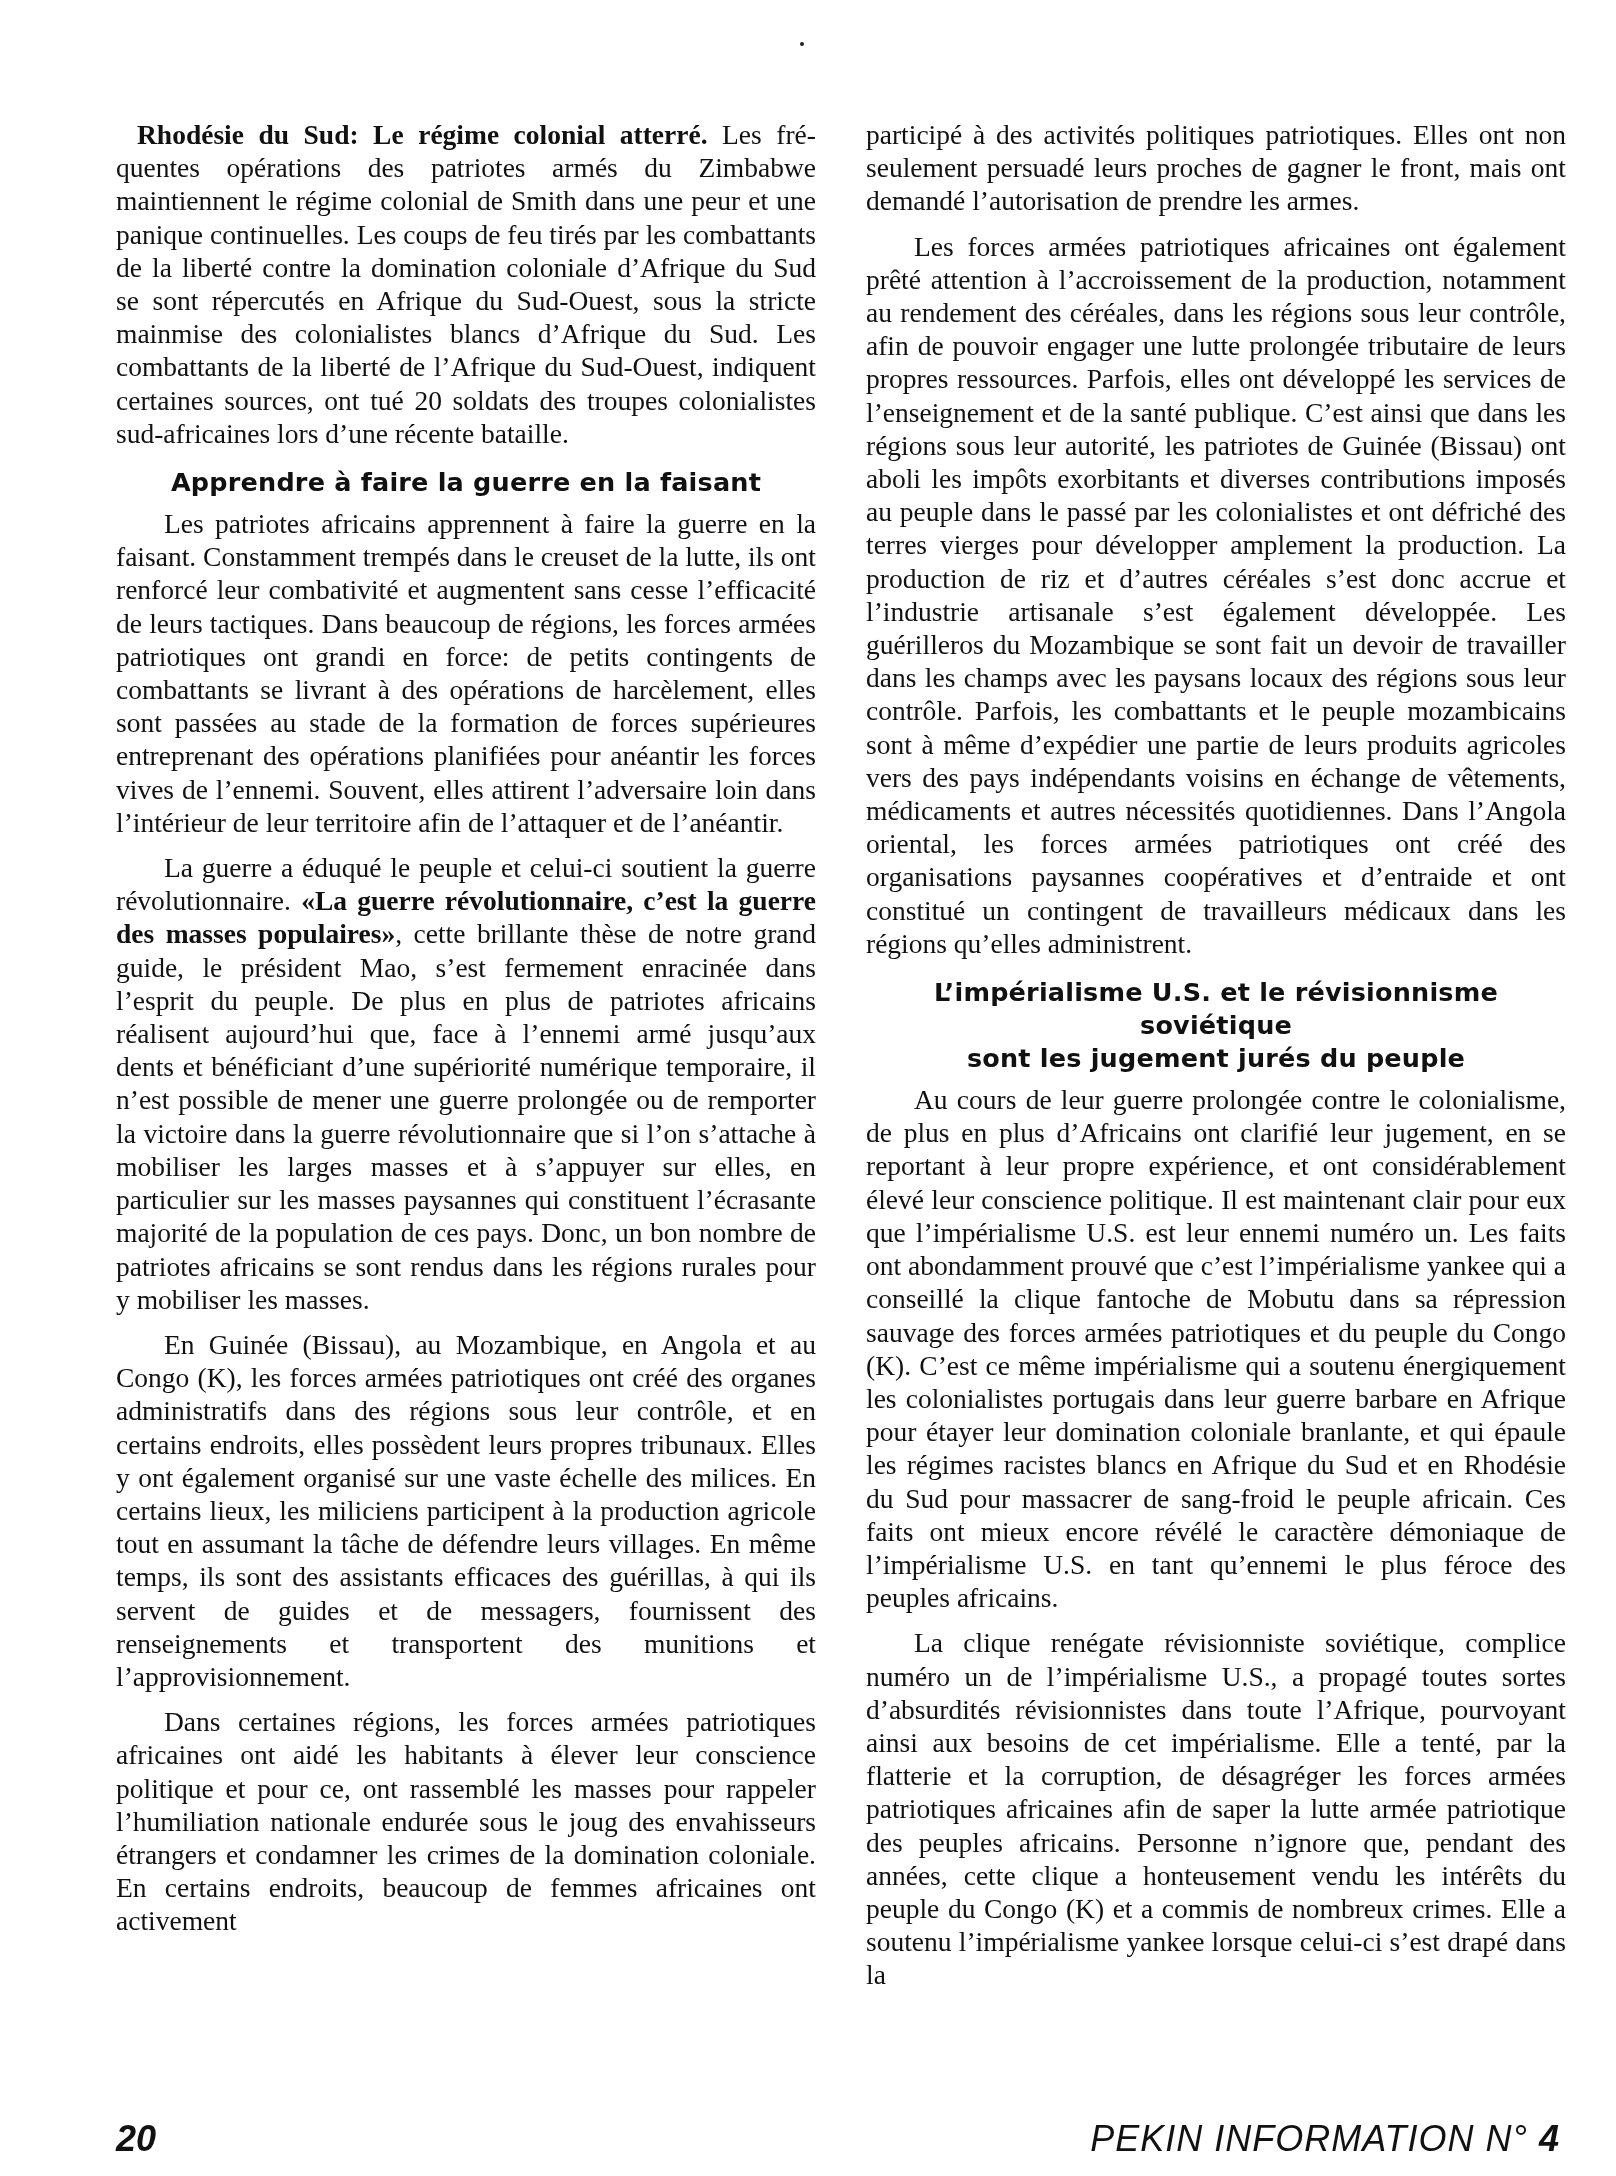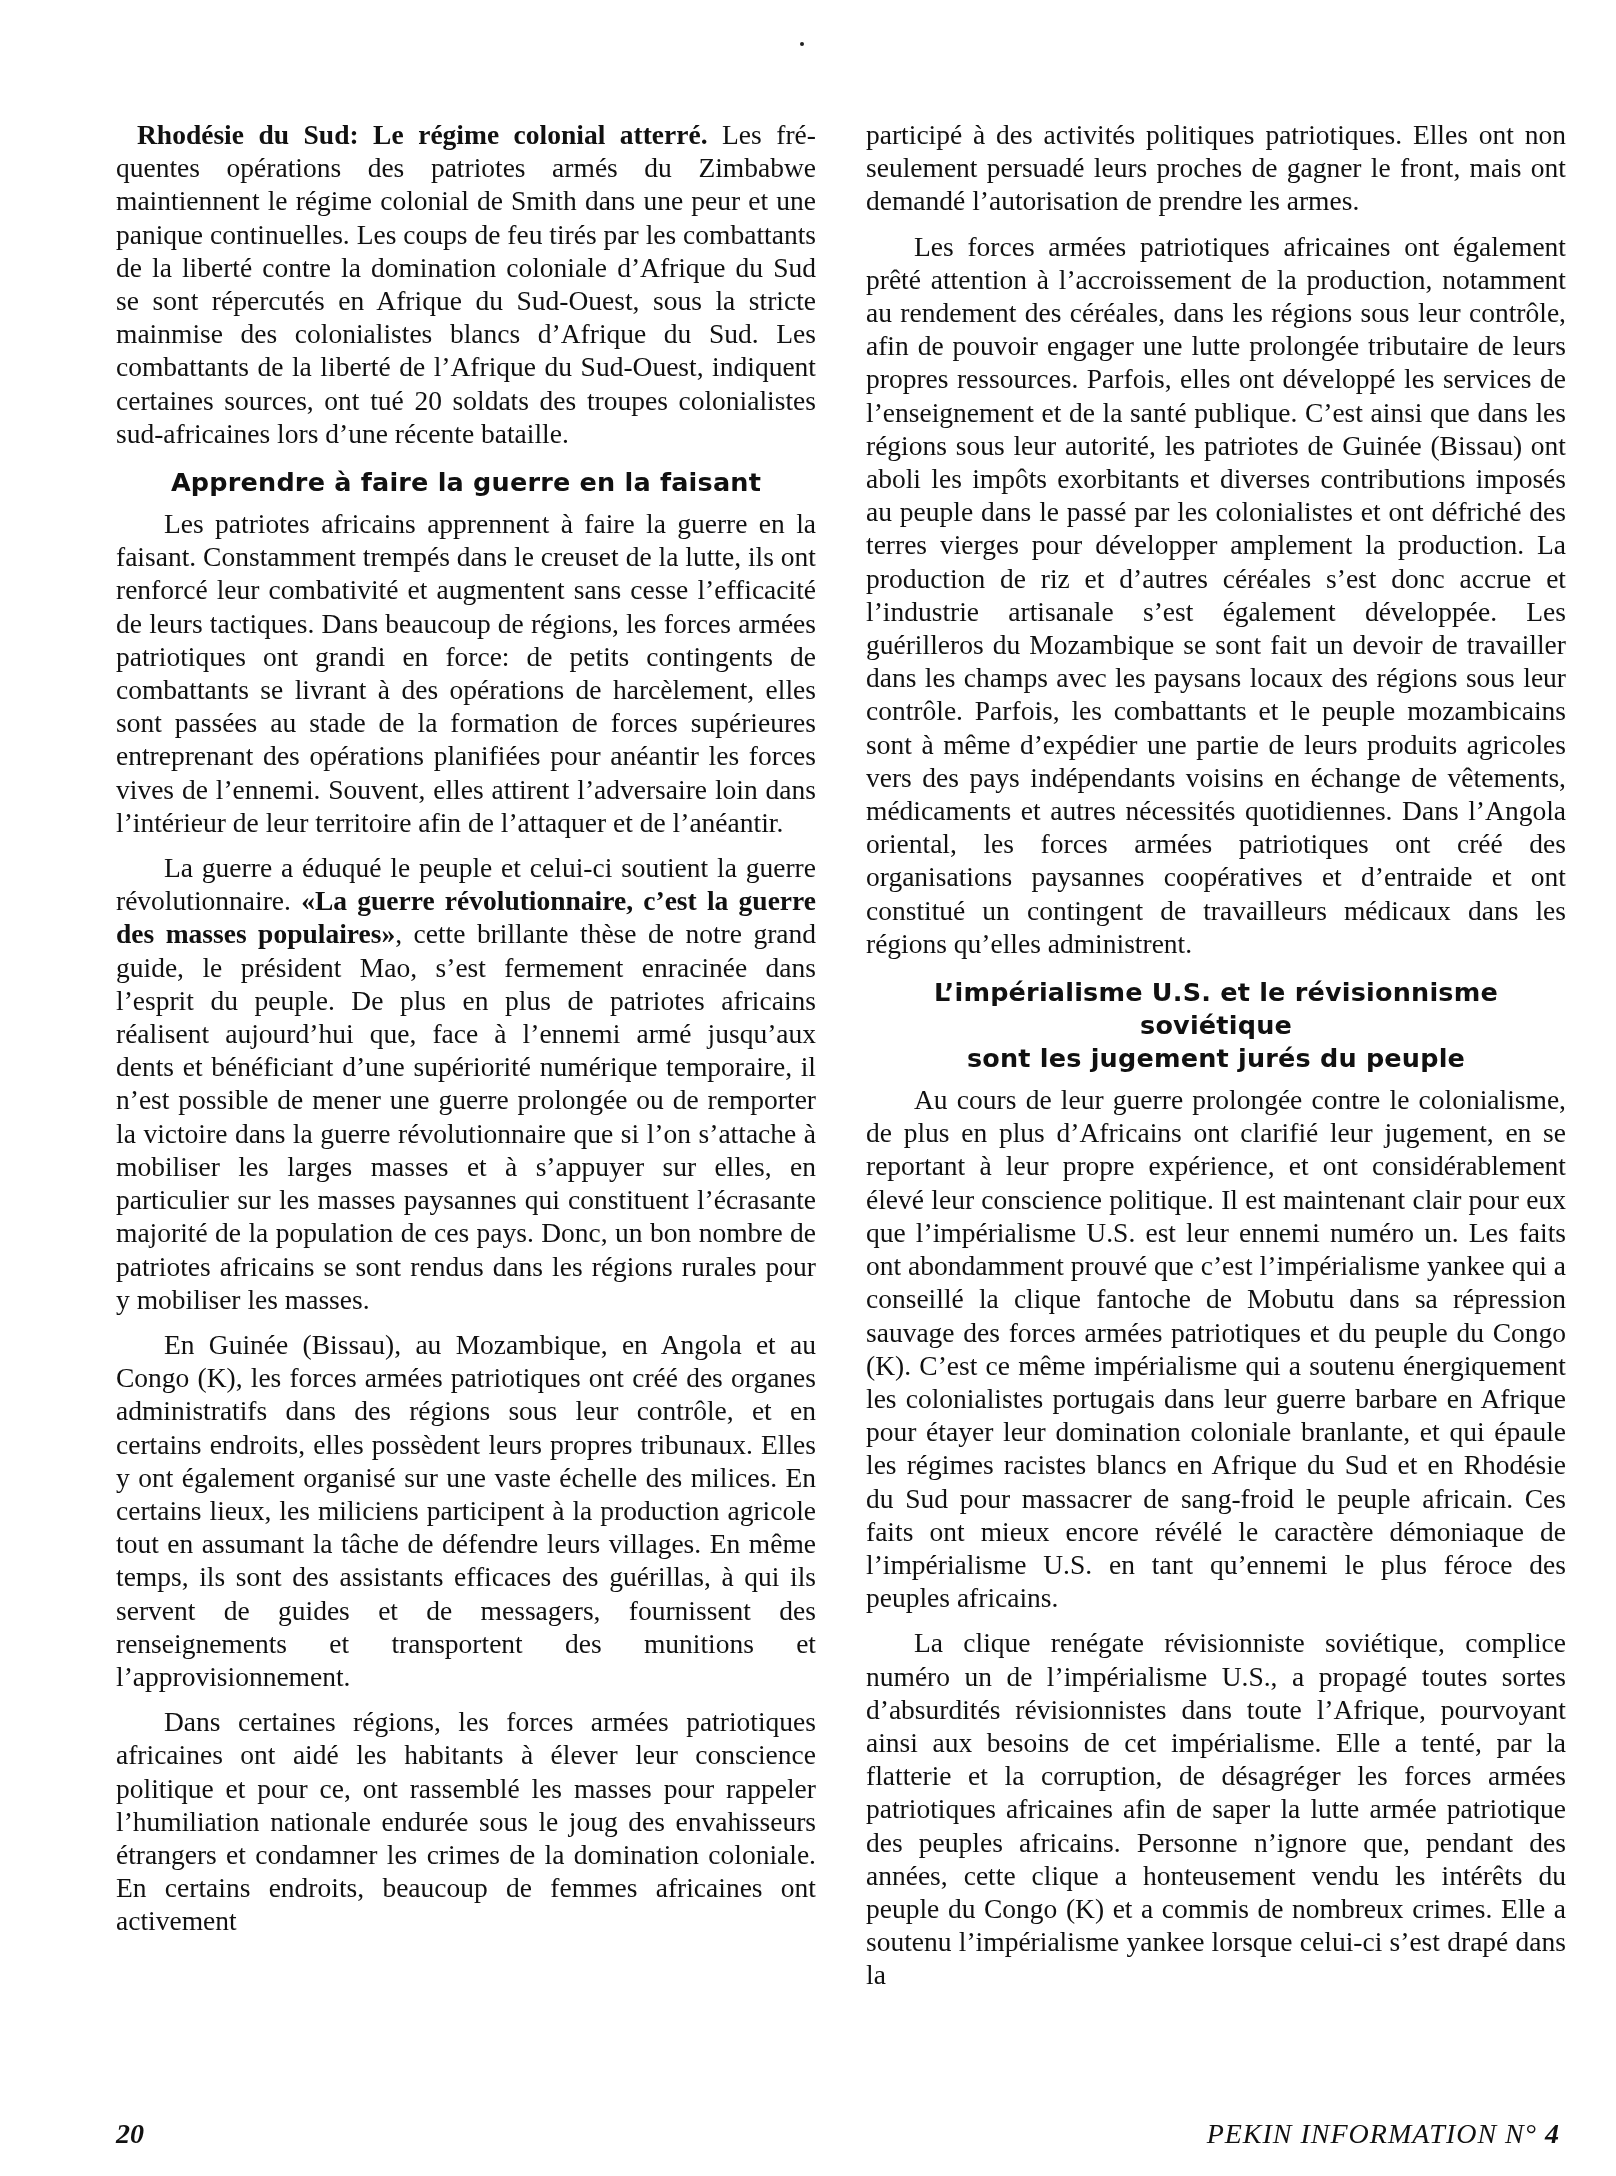--- a/index.html
+++ b/index.html
@@ -20,22 +20,22 @@
     .para.noindent { text-indent: 0; }
     .lead-bold { font-weight: bold; margin-left: 21px; }
     .quote-bold { font-weight: bold; }
     .heading {
       font-family: "DejaVu Sans", "Liberation Sans", sans-serif;
       font-weight: bold; font-size: 25.5px; line-height: 33px;
       text-align: center; margin: 16px 0 8px 0; letter-spacing: 0.2px;
     }
     .footer-left, .footer-right {
       position: absolute; top: 2118px;
-      font-style: italic; font-size: 28px;
-      font-family: Liberation Serif, serif;
+      font-style: italic; font-size: 36px;
+      font-family: Liberation Sans, sans-serif;
     }
     .footer-left { left: 116px; font-weight: bold; }
     .footer-right { right: 56px; letter-spacing: 1px; }
     .footer-right .num { font-weight: bold; }
     .speck { position: absolute; width: 4px; height: 4px; background: #222; border-radius: 50%; }
   </style>
 </head>
 <body>
 
 <div class="page">

